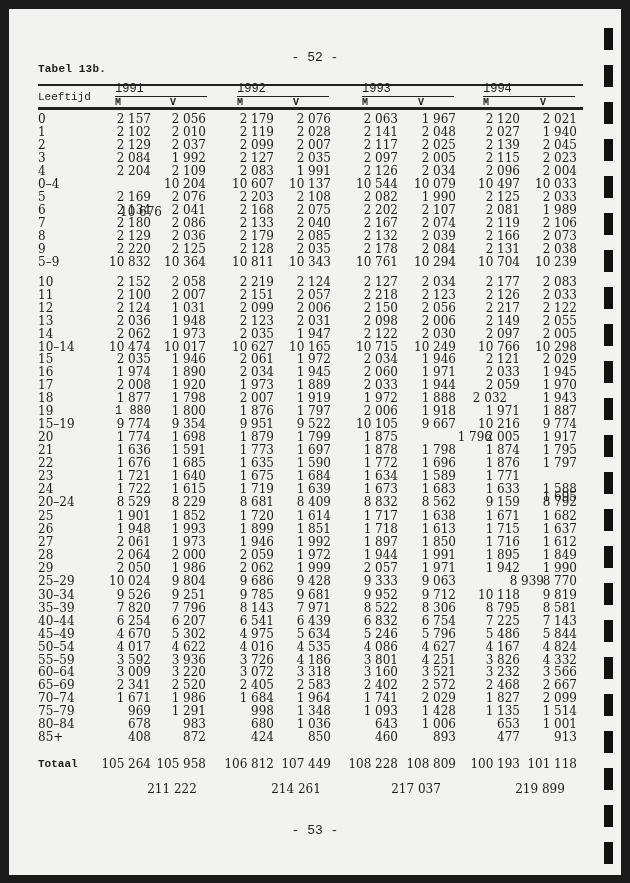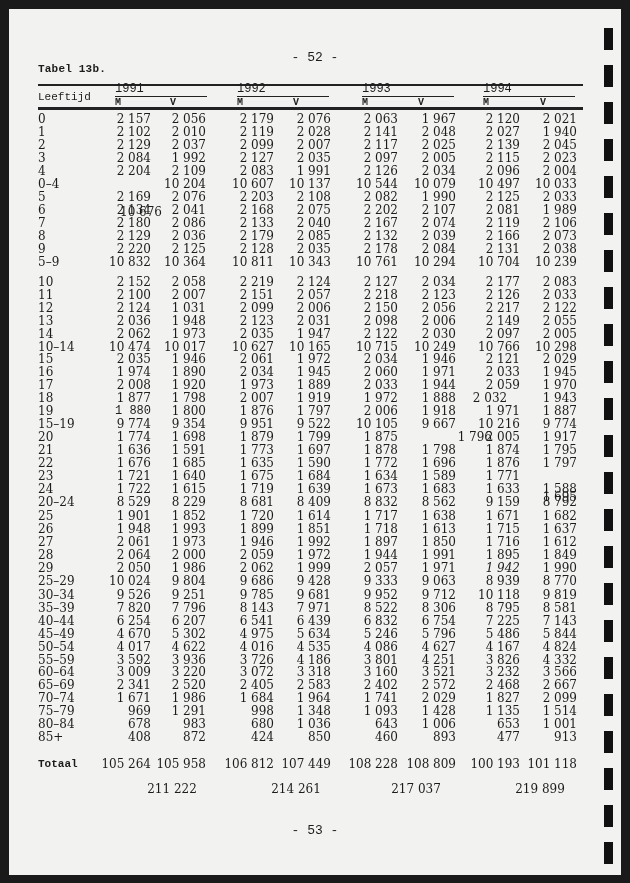--- a/index.html
+++ b/index.html
@@ -517,32 +517,32 @@
       <span class="val" style="left: 517px;">1 849</span>
     </div>
     <div class="row" style="top: 561.6px;">
       <span class="age">29</span>
       <span class="val" style="left: 91px;">2 050</span>
       <span class="val" style="left: 146px;">1 986</span>
       <span class="val" style="left: 214px;">2 062</span>
       <span class="val" style="left: 271px;">1 999</span>
       <span class="val" style="left: 338px;">2 057</span>
       <span class="val" style="left: 396px;">1 971</span>
-      <span class="val" style="left: 460px; font-style: italic;">1 942</span>
+      <span class="val" style="left: 460px;">1 942</span>
       <span class="val" style="left: 517px;">1 990</span>
     </div>
     <div class="row" style="top: 574.5px;">
       <span class="age">25–29</span>
       <span class="val" style="left: 91px;">10 024</span>
       <span class="val" style="left: 146px;">9 804</span>
       <span class="val" style="left: 214px;">9 686</span>
       <span class="val" style="left: 271px;">9 428</span>
       <span class="val" style="left: 338px;">9 333</span>
       <span class="val" style="left: 396px;">9 063</span>
-      <span class="val" style="left: 460px;">8 939</span>
+      <span class="val" style="left: 484px;">8 939</span>
       <span class="val" style="left: 517px;">8 770</span>
     </div>
     <div class="row" style="top: 589px;">
       <span class="age">30–34</span>
       <span class="val" style="left: 91px;">9 526</span>
       <span class="val" style="left: 146px;">9 251</span>
       <span class="val" style="left: 214px;">9 785</span>
       <span class="val" style="left: 271px;">9 681</span>
       <span class="val" style="left: 338px;">9 952</span>
       <span class="val" style="left: 396px;">9 712</span>

